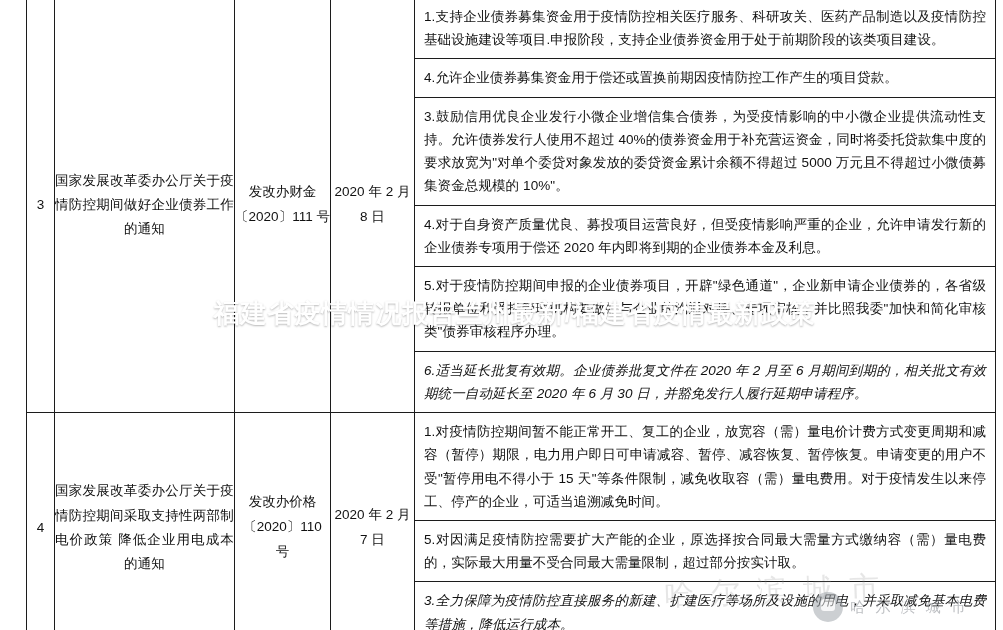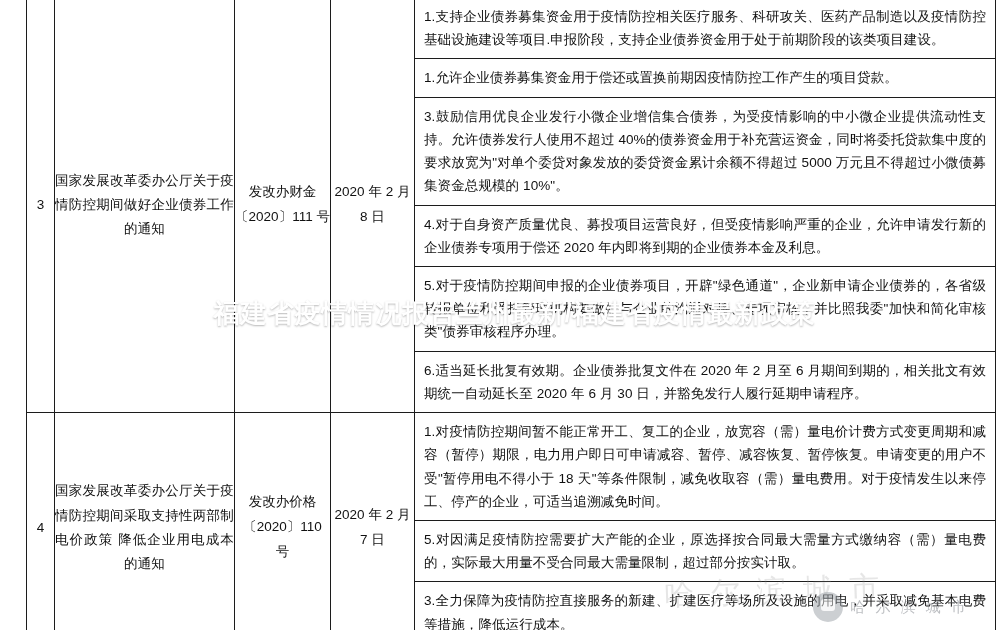--- a/index.html
+++ b/index.html
@@ -71,20 +71,21 @@
     padding: 7px 9px 7px 9px;
     line-height: 1.72;
     text-align: justify;
     letter-spacing: 0.1px;
   }
   .para:last-child {
     border-bottom: none;
   }
   .para.nb {
     border-bottom: none;
+    font-style: italic;
   }
 
   
   .watermark-title {
     position: absolute;
     left: 13px;
     top: 296px;
     width: 1003px;
     text-align: center;
     font-size: 26px;
@@ -153,35 +154,35 @@
     </colgroup>
     <tbody>
 
       <tr>
         <td class="cell-center">3</td>
         <td class="cell-title">国家发展改革委办公厅关于疫情防控期间做好企业债券工作的通知</td>
         <td class="cell-num">发改办财金〔2020〕111 号</td>
         <td class="cell-date">2020 年 2 月    8 日</td>
         <td class="body-cell">
           <div class="para">1.支持企业债券募集资金用于疫情防控相关医疗服务、科研攻关、医药产品制造以及疫情防控基础设施建设等项目.申报阶段，支持企业债券资金用于处于前期阶段的该类项目建设。</div>
-          <div class="para">1.允许企业债券募集资金用于偿还或置换前期因疫情防控工作产生的项目贷款。</div>
+          <div class="para">4.允许企业债券募集资金用于偿还或置换前期因疫情防控工作产生的项目贷款。</div>
           <div class="para">3.鼓励信用优良企业发行小微企业增信集合债券，为受疫情影响的中小微企业提供流动性支持。允许债券发行人使用不超过 40%的债券资金用于补充营运资金，同时将委托贷款集中度的要求放宽为"对单个委贷对象发放的委贷资金累计余额不得超过 5000 万元且不得超过小微债募集资金总规模的 10%"。</div>
           <div class="para">4.对于自身资产质量优良、募投项目运营良好，但受疫情影响严重的企业，允许申请发行新的企业债券专项用于偿还 2020 年内即将到期的企业债券本金及利息。</div>
           <div class="para">5.对于疫情防控期间申报的企业债券项目，开辟"绿色通道"，企业新申请企业债券的，各省级转报单位和受托管理机构要做好与企业的沟通对接、专项审核，并比照我委"加快和简化审核类"债券审核程序办理。</div>
           <div class="para nb">6.适当延长批复有效期。企业债券批复文件在 2020 年 2 月至 6 月期间到期的，相关批文有效期统一自动延长至 2020 年 6 月 30 日，并豁免发行人履行延期申请程序。</div>
         </td>
       </tr>
 
       <tr>
         <td class="cell-center">4</td>
         <td class="cell-title">国家发展改革委办公厅关于疫情防控期间采取支持性两部制电价政策 降低企业用电成本的通知</td>
         <td class="cell-num">发改办价格〔2020〕110 号</td>
         <td class="cell-date">2020 年 2 月    7 日</td>
         <td class="body-cell">
-          <div class="para">1.对疫情防控期间暂不能正常开工、复工的企业，放宽容（需）量电价计费方式变更周期和减容（暂停）期限，电力用户即日可申请减容、暂停、减容恢复、暂停恢复。申请变更的用户不受"暂停用电不得小于 18 天"等条件限制，减免收取容（需）量电费用。对于疫情发生以来停工、停产的企业，可适当追溯减免时间。</div>
+          <div class="para">1.对疫情防控期间暂不能正常开工、复工的企业，放宽容（需）量电价计费方式变更周期和减容（暂停）期限，电力用户即日可申请减容、暂停、减容恢复、暂停恢复。申请变更的用户不受"暂停用电不得小于 15 天"等条件限制，减免收取容（需）量电费用。对于疫情发生以来停工、停产的企业，可适当追溯减免时间。</div>
           <div class="para">5.对因满足疫情防控需要扩大产能的企业，原选择按合同最大需量方式缴纳容（需）量电费的，实际最大用量不受合同最大需量限制，超过部分按实计取。</div>
           <div class="para nb">3.全力保障为疫情防控直接服务的新建、扩建医疗等场所及设施的用电，并采取减免基本电费等措施，降低运行成本。</div>
         </td>
       </tr>
     </tbody>
   </table>
 
   <div class="watermark-title">福建省疫情情况报告兰州最新/福建省疫情最新政策</div>
 
   <div class="faint-stamp-bg">哈 尔 滨 城 市</div>

